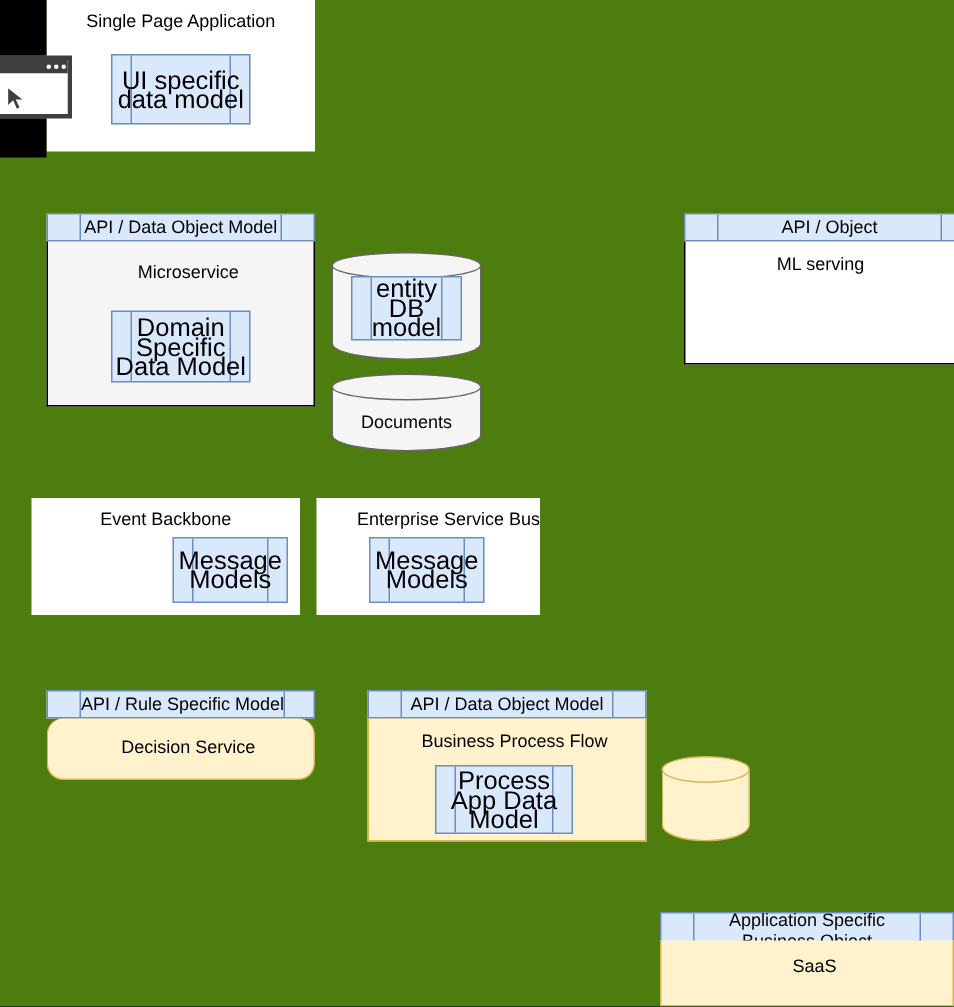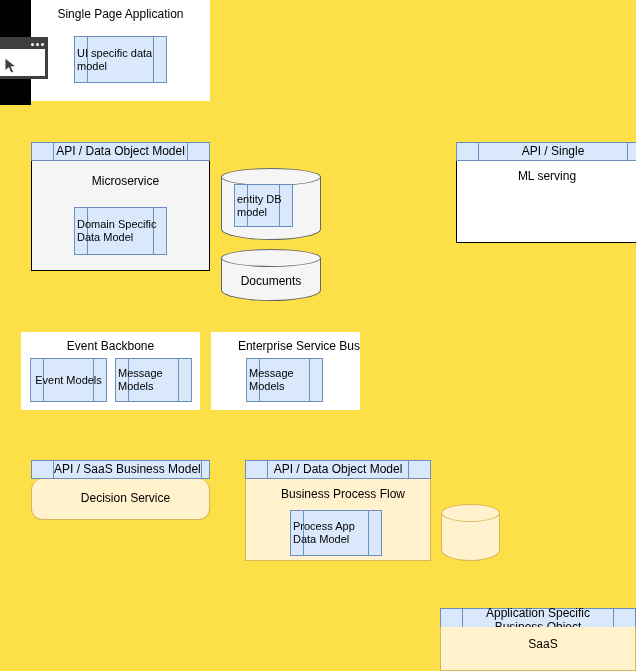--- a/index.html
+++ b/index.html
@@ -5,21 +5,21 @@
 <style>
   html,body{margin:0;padding:0;background:#000;}
   body{
     font-family:"Liberation Sans", sans-serif;
     -webkit-font-smoothing:antialiased;
   }
   #canvas{
     position:relative;
     width:636px;
     height:671px;
-    background:#fde047;
+    background:#4d7c0f;
     overflow:hidden;
   }
   .node{position:absolute;box-sizing:border-box;}
   .panel-plain{
     background:#ffffff;
     border:none;
   }
   .panel-title{
     position:absolute;
     left:0;right:0;
@@ -96,22 +96,22 @@
     position:absolute;
     top:0;bottom:0;
     width:0;
     border-left:1px solid #6c8ebf;
   }
   .component::before{left:12px;}
   .component::after{right:12px;}
   .component-label{
     position:relative;
     z-index:2;
-    text-align:left;
-    font-size:11px;
+    text-align:center;
+    font-size:17px;
     line-height:13px;
     color:#000000;
     padding:0 2px;
   }
 
   
   .cyl{
     position:absolute;
     box-sizing:border-box;
   }
@@ -224,59 +224,56 @@
     <div class="body-label" style="top:13px;">Microservice</div>
   </div>
   <div class="component" style="left:74px;top:207px;width:93px;height:48px;">
     <span class="component-label">Domain Specific Data Model</span>
   </div>
 
   <div class="cyl" style="left:221px;top:168px;width:100px;height:72px;">
     <div class="cyl-body"></div>
     <div class="cyl-top"></div>
   </div>
-  <div class="component" style="left:234px;top:184px;width:59px;height:43px;">
+  <div class="component" style="left:234px;top:184px;width:74px;height:43px;">
     <span class="component-label">entity DB model</span>
   </div>
 
   <div class="cyl" style="left:221px;top:249px;width:100px;height:52px;">
     <div class="cyl-body"></div>
     <div class="cyl-top"></div>
     <div class="cyl-label" style="top:25px;">Documents</div>
   </div>
 
   <div class="api-band" style="left:456px;top:142px;width:194px;height:19px;">
     <div class="api-cell-end"></div>
-    <div class="api-cell-mid">API / Single</div>
+    <div class="api-cell-mid">API / Object</div>
     <div class="api-cell-end right"></div>
   </div>
   <div class="body-box body-white" style="left:456px;top:161px;width:194px;height:82px;">
     <div class="body-label" style="top:8px;left:0;width:180px;">ML serving</div>
   </div>
 
   <div class="node panel-plain" style="left:21px;top:332px;width:179px;height:78px;padding-left:43px;">
     <div class="panel-title" style="top:7px;">Event Backbone</div>
   </div>
-  <div class="component" style="left:30px;top:358px;width:77px;height:44px;">
-    <span class="component-label">Event Models</span>
-  </div>
   <div class="component" style="left:115px;top:358px;width:77px;height:44px;">
     <span class="component-label">Message Models</span>
   </div>
 
   <div class="node panel-plain" style="left:211px;top:332px;width:149px;height:78px;">
     <div class="panel-title" style="top:7px;text-align:right;">Enterprise Service Bus</div>
   </div>
   <div class="component" style="left:246px;top:358px;width:77px;height:44px;">
     <span class="component-label">Message Models</span>
   </div>
 
   <div class="api-band" style="left:31px;top:460px;width:179px;height:19px;">
     <div class="api-cell-end"></div>
-    <div class="api-cell-mid">API / SaaS Business Model</div>
+    <div class="api-cell-mid">API / Rule Specific Model</div>
     <div class="api-cell-end right"></div>
   </div>
   <div class="body-box body-yellow" style="left:31px;top:479px;width:179px;height:41px;border-radius:11px;">
     <div class="body-label" style="top:12px;">Decision Service</div>
   </div>
 
   <div class="api-band" style="left:245px;top:460px;width:186px;height:19px;">
     <div class="api-cell-end"></div>
     <div class="api-cell-mid">API / Data Object Model</div>
     <div class="api-cell-end right"></div>

